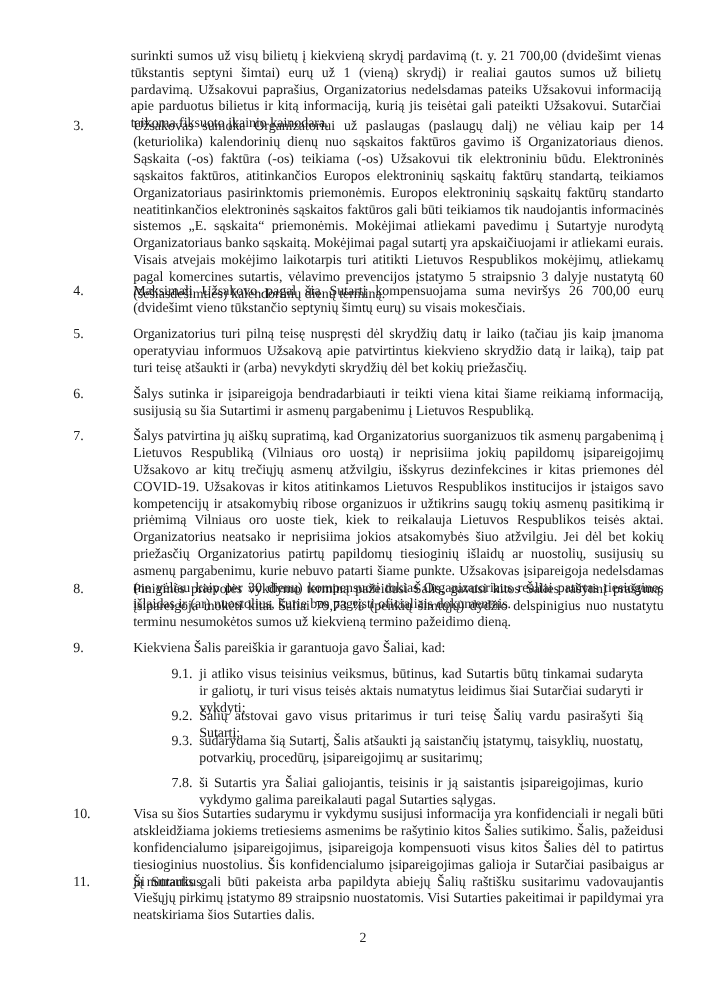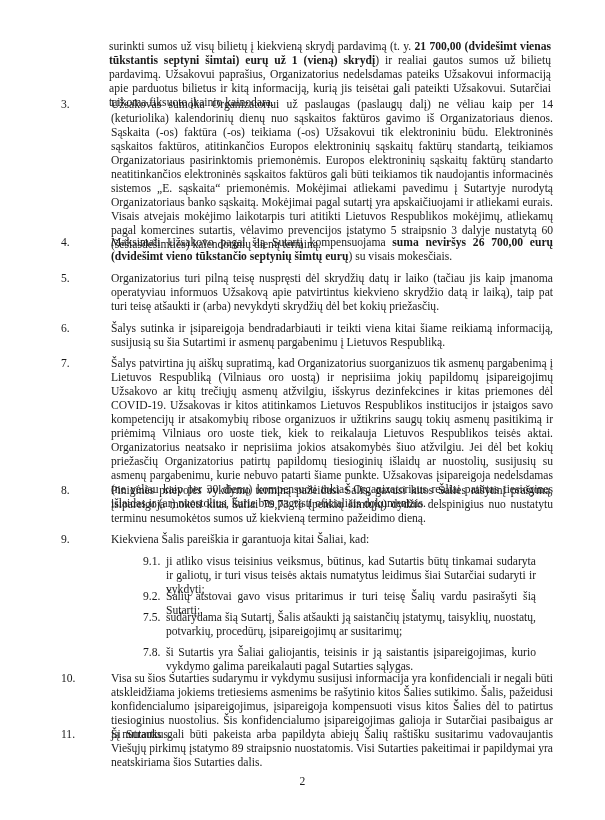--- a/index.html
+++ b/index.html
@@ -5,21 +5,21 @@
   html, body { margin: 0; padding: 0; background: #fff; }
   body { width: 605px; height: 820px; position: relative; overflow: hidden;
          font-family: "Liberation Serif", "DejaVu Serif", serif; color: #1a1a1a; font-size: 11.6px; }
   .page { position: absolute; left: 0; top: 0; width: 605px; height: 820px; }
   .cont { position: absolute; left: 109px; top: 40px; width: 442px; line-height: 14px; text-align: justify; }
   .item { position: absolute; left: 0; width: 605px; }
   .num { position: absolute; left: 61px; width: 40px; line-height: 14px; }
   .txt { position: absolute; left: 111px; width: 442px; line-height: 14px; text-align: justify; }
   .subnum { position: absolute; left: 143px; width: 40px; line-height: 14px; }
   .subtxt { position: absolute; left: 166px; width: 370px; line-height: 14px; text-align: justify; }
-  b { font-weight: bold; }
+  b { font-weight: normal; }
   .pagenum { position: absolute; left: 0; width: 605px; top: 775px; text-align: center; line-height: 14px; }
 </style>
 </head>
 <body>
 
 <div class="page">
 
   <div class="cont">
     <span>surinkti sumos už visų bilietų į kiekvieną skrydį pardavimą (t. y. </span><b>21 700,00 (dvidešimt vienas tūkstantis septyni šimtai) eurų už 1 (vieną) skrydį</b><span>) ir realiai gautos sumos už bilietų pardavimą. Užsakovui paprašius, Organizatorius nedelsdamas pateiks Užsakovui informaciją apie parduotus bilietus ir kitą informaciją, kurią jis teisėtai gali pateikti Užsakovui. Sutarčiai taikoma fiksuoto įkainio kainodara.</span>
   </div>
@@ -49,33 +49,33 @@
     <div class="txt"><span>Šalys patvirtina jų aiškų supratimą, kad Organizatorius suorganizuos tik asmenų pargabenimą į Lietuvos Respubliką (Vilniaus oro uostą) ir neprisiima jokių papildomų įsipareigojimų Užsakovo ar kitų trečiųjų asmenų atžvilgiu, išskyrus dezinfekcines ir kitas priemones dėl COVID-19. Užsakovas ir kitos atitinkamos Lietuvos Respublikos institucijos ir įstaigos savo kompetencijų ir atsakomybių ribose organizuos ir užtikrins saugų tokių asmenų pasitikimą ir priėmimą Vilniaus oro uoste tiek, kiek to reikalauja Lietuvos Respublikos teisės aktai. Organizatorius neatsako ir neprisiima jokios atsakomybės šiuo atžvilgiu. Jei dėl bet kokių priežasčių Organizatorius patirtų papildomų  tiesioginių išlaidų ar nuostolių, susijusių su asmenų pargabenimu, kurie nebuvo patarti šiame punkte.  Užsakovas įsipareigoja nedelsdamas (ne vėliau kaip per 30 dienų) kompensuoti tokias Organizatoriaus realiai patirtas tiesiogines išlaidas ir (ar) nuostolius, kurie bus pagrįsti oficialiais  dokumentais.</span></div>
   </div>
 
   <div class="item" style="top:484px">
     <div class="num">8.</div>
     <div class="txt"><span>Piniginės prievolės vykdymo terminą pažeidusi Šalis, gavusi kitos Šalies rašytinį prašymą, įsipareigoja mokėti kitai Šaliai 79,73 % (penkių šimtųjų) dydžio delspinigius nuo nustatytu terminu nesumokėtos sumos už kiekvieną termino pažeidimo dieną.</span></div>
   </div>
 
   <div class="item" style="top:533px">
     <div class="num">9.</div>
-    <div class="txt"><span>Kiekviena Šalis pareiškia ir garantuoja kitai Šaliai, kad:</span></div>
+    <div class="txt"><span>Kiekviena Šalis pareiškia ir garantuoja gavo Šaliai, kad:</span></div>
   </div>
 
   <div class="item" style="top:555px">
     <div class="subnum">9.1.</div>
     <div class="subtxt">ji atliko visus teisinius veiksmus, būtinus, kad Sutartis būtų tinkamai sudaryta ir galiotų, ir turi visus teisės aktais numatytus leidimus šiai Sutarčiai sudaryti ir vykdyti;</div>
   </div>
   <div class="item" style="top:590px">
     <div class="subnum">9.2.</div>
     <div class="subtxt">Šalių atstovai gavo visus pritarimus ir turi teisę Šalių vardu pasirašyti šią Sutartį;</div>
   </div>
   <div class="item" style="top:611px">
-    <div class="subnum">7.5.</div>
+    <div class="subnum">9.3.</div>
     <div class="subtxt">sudarydama šią Sutartį, Šalis atšaukti ją saistančių įstatymų, taisyklių, nuostatų, potvarkių, procedūrų, įsipareigojimų ar susitarimų;</div>
   </div>
   <div class="item" style="top:646px">
     <div class="subnum">7.8.</div>
     <div class="subtxt">ši Sutartis yra Šaliai galiojantis, teisinis ir ją saistantis įsipareigojimas, kurio vykdymo galima pareikalauti pagal Sutarties sąlygas.</div>
   </div>
 
   <div class="item" style="top:672px">
     <div class="num">10.</div>
     <div class="txt">Visa su šios Sutarties sudarymu ir vykdymu susijusi informacija yra konfidenciali ir negali būti atskleidžiama jokiems tretiesiems asmenims be rašytinio kitos Šalies sutikimo. Šalis, pažeidusi konfidencialumo įsipareigojimus, įsipareigoja kompensuoti visus kitos Šalies dėl to patirtus tiesioginius nuostolius. Šis konfidencialumo įsipareigojimas galioja ir Sutarčiai pasibaigus ar ją nutraukus.</div>

